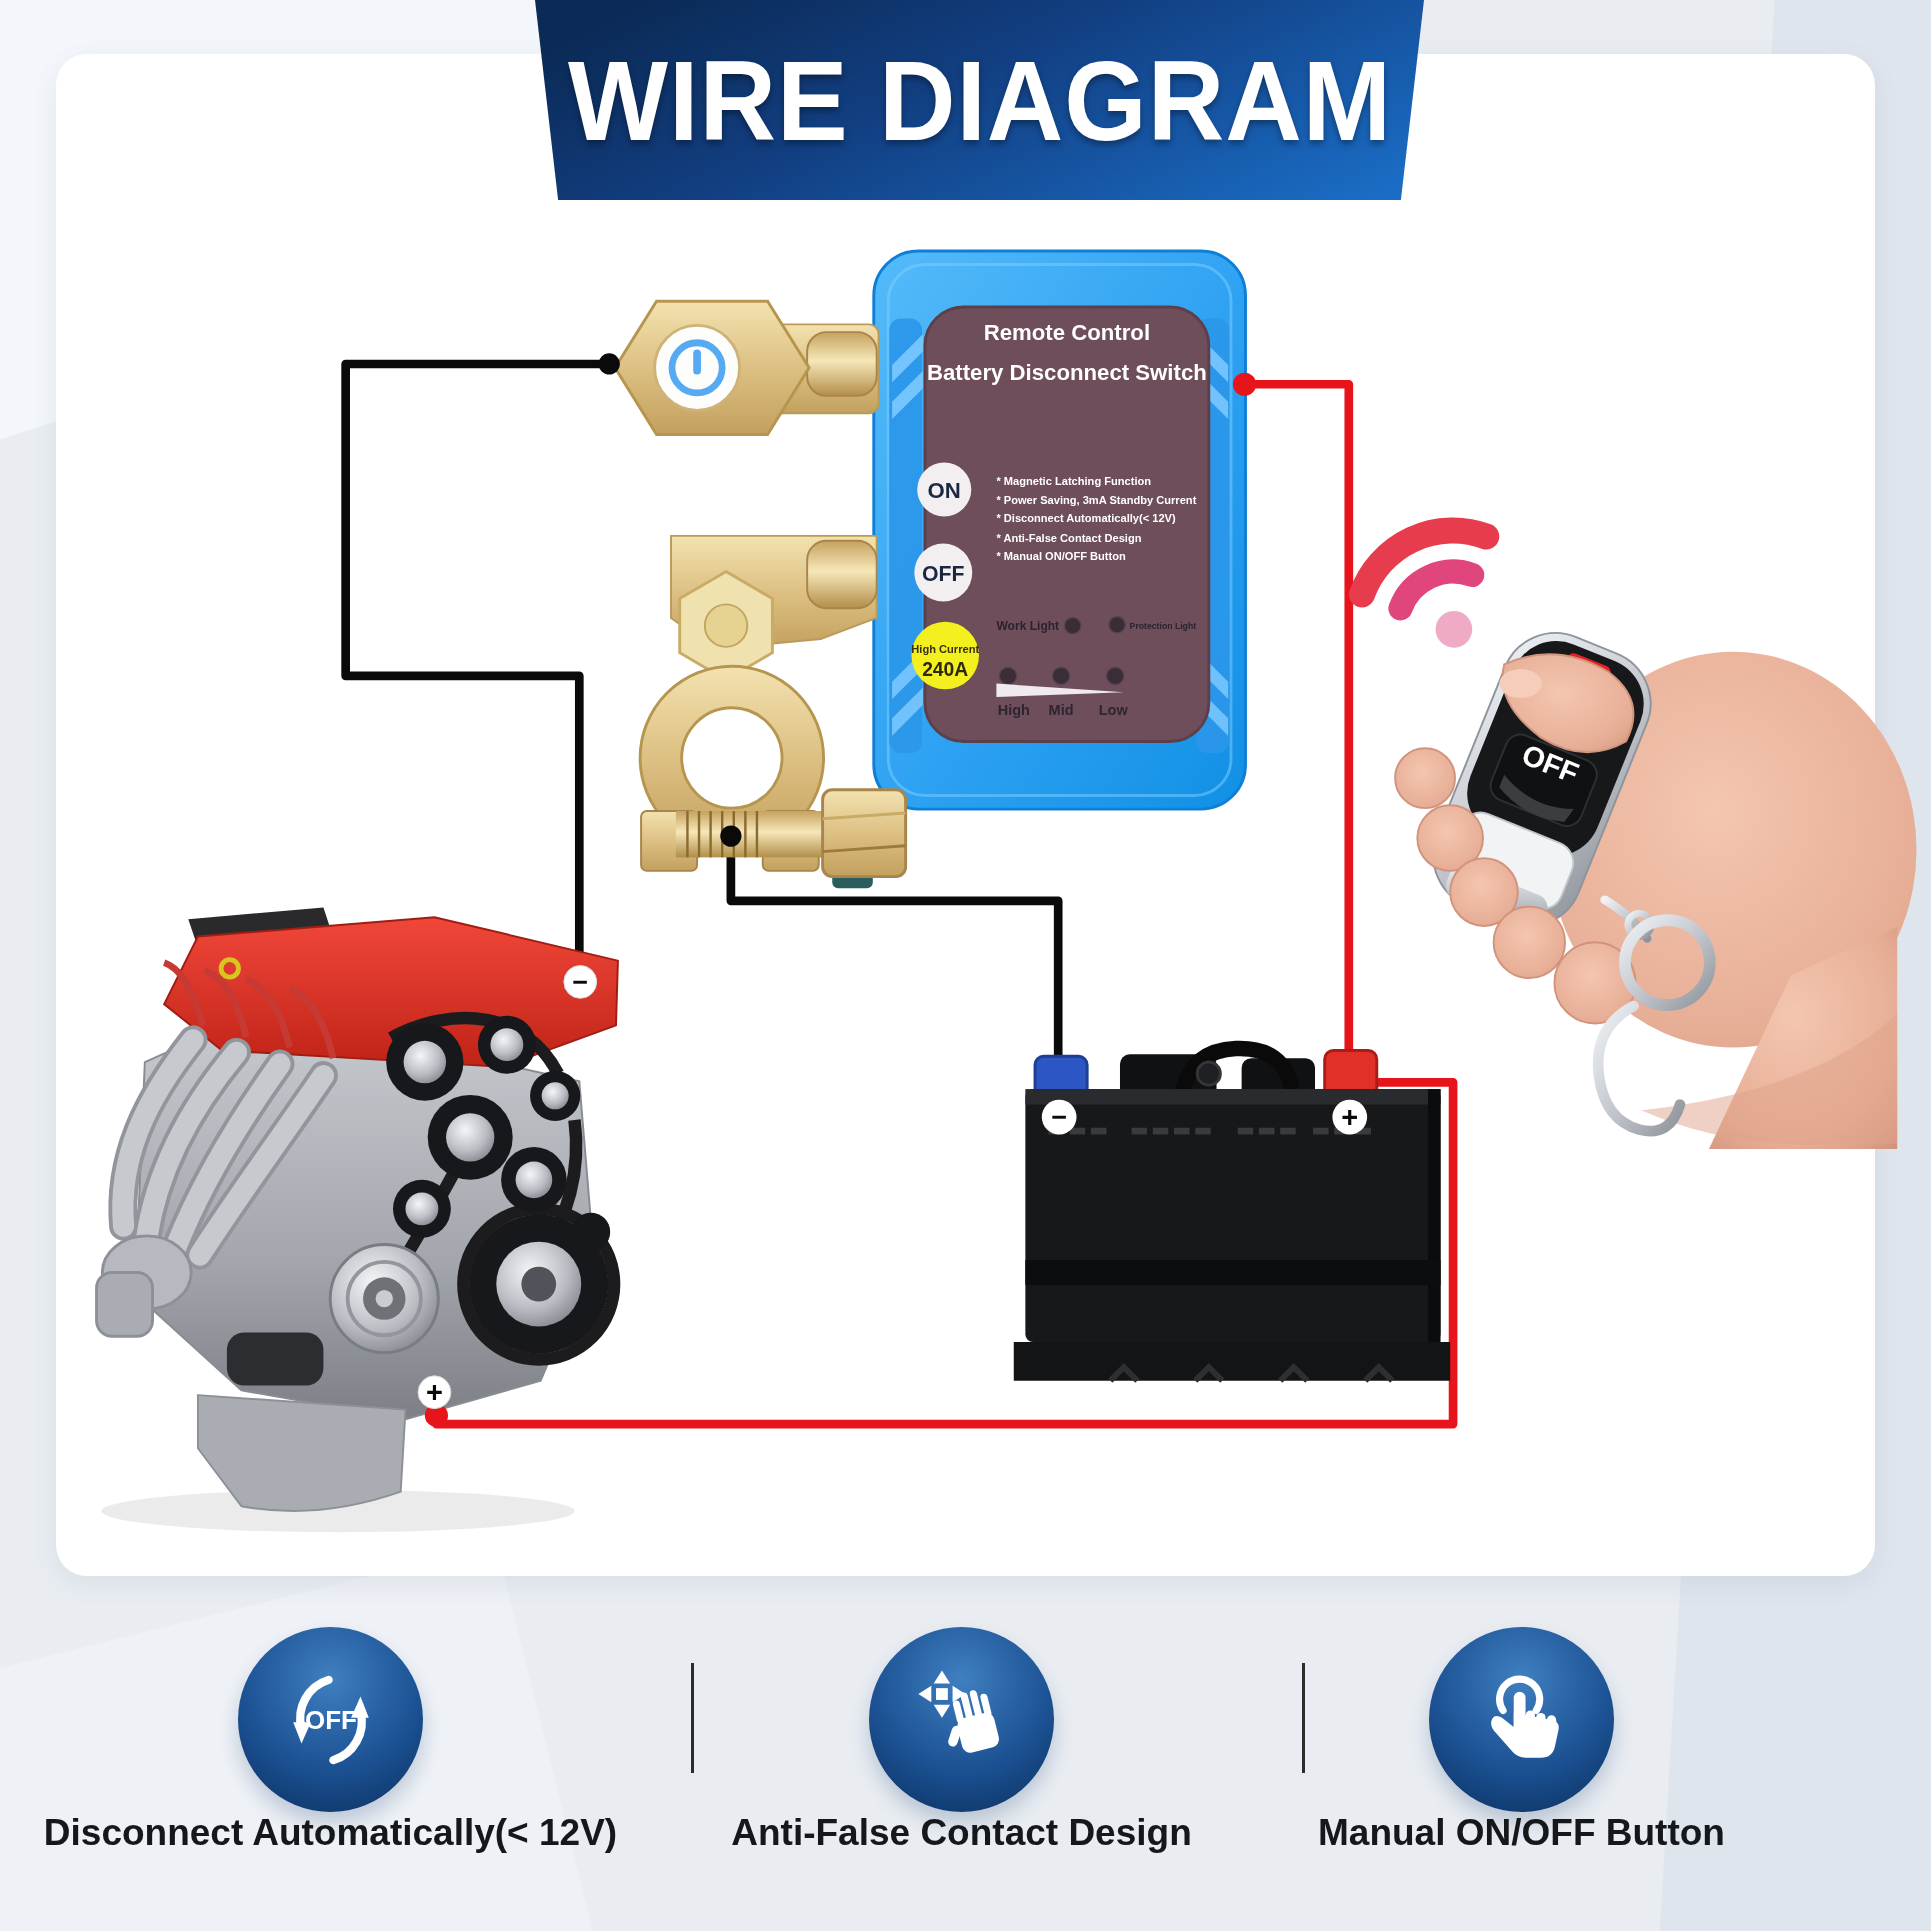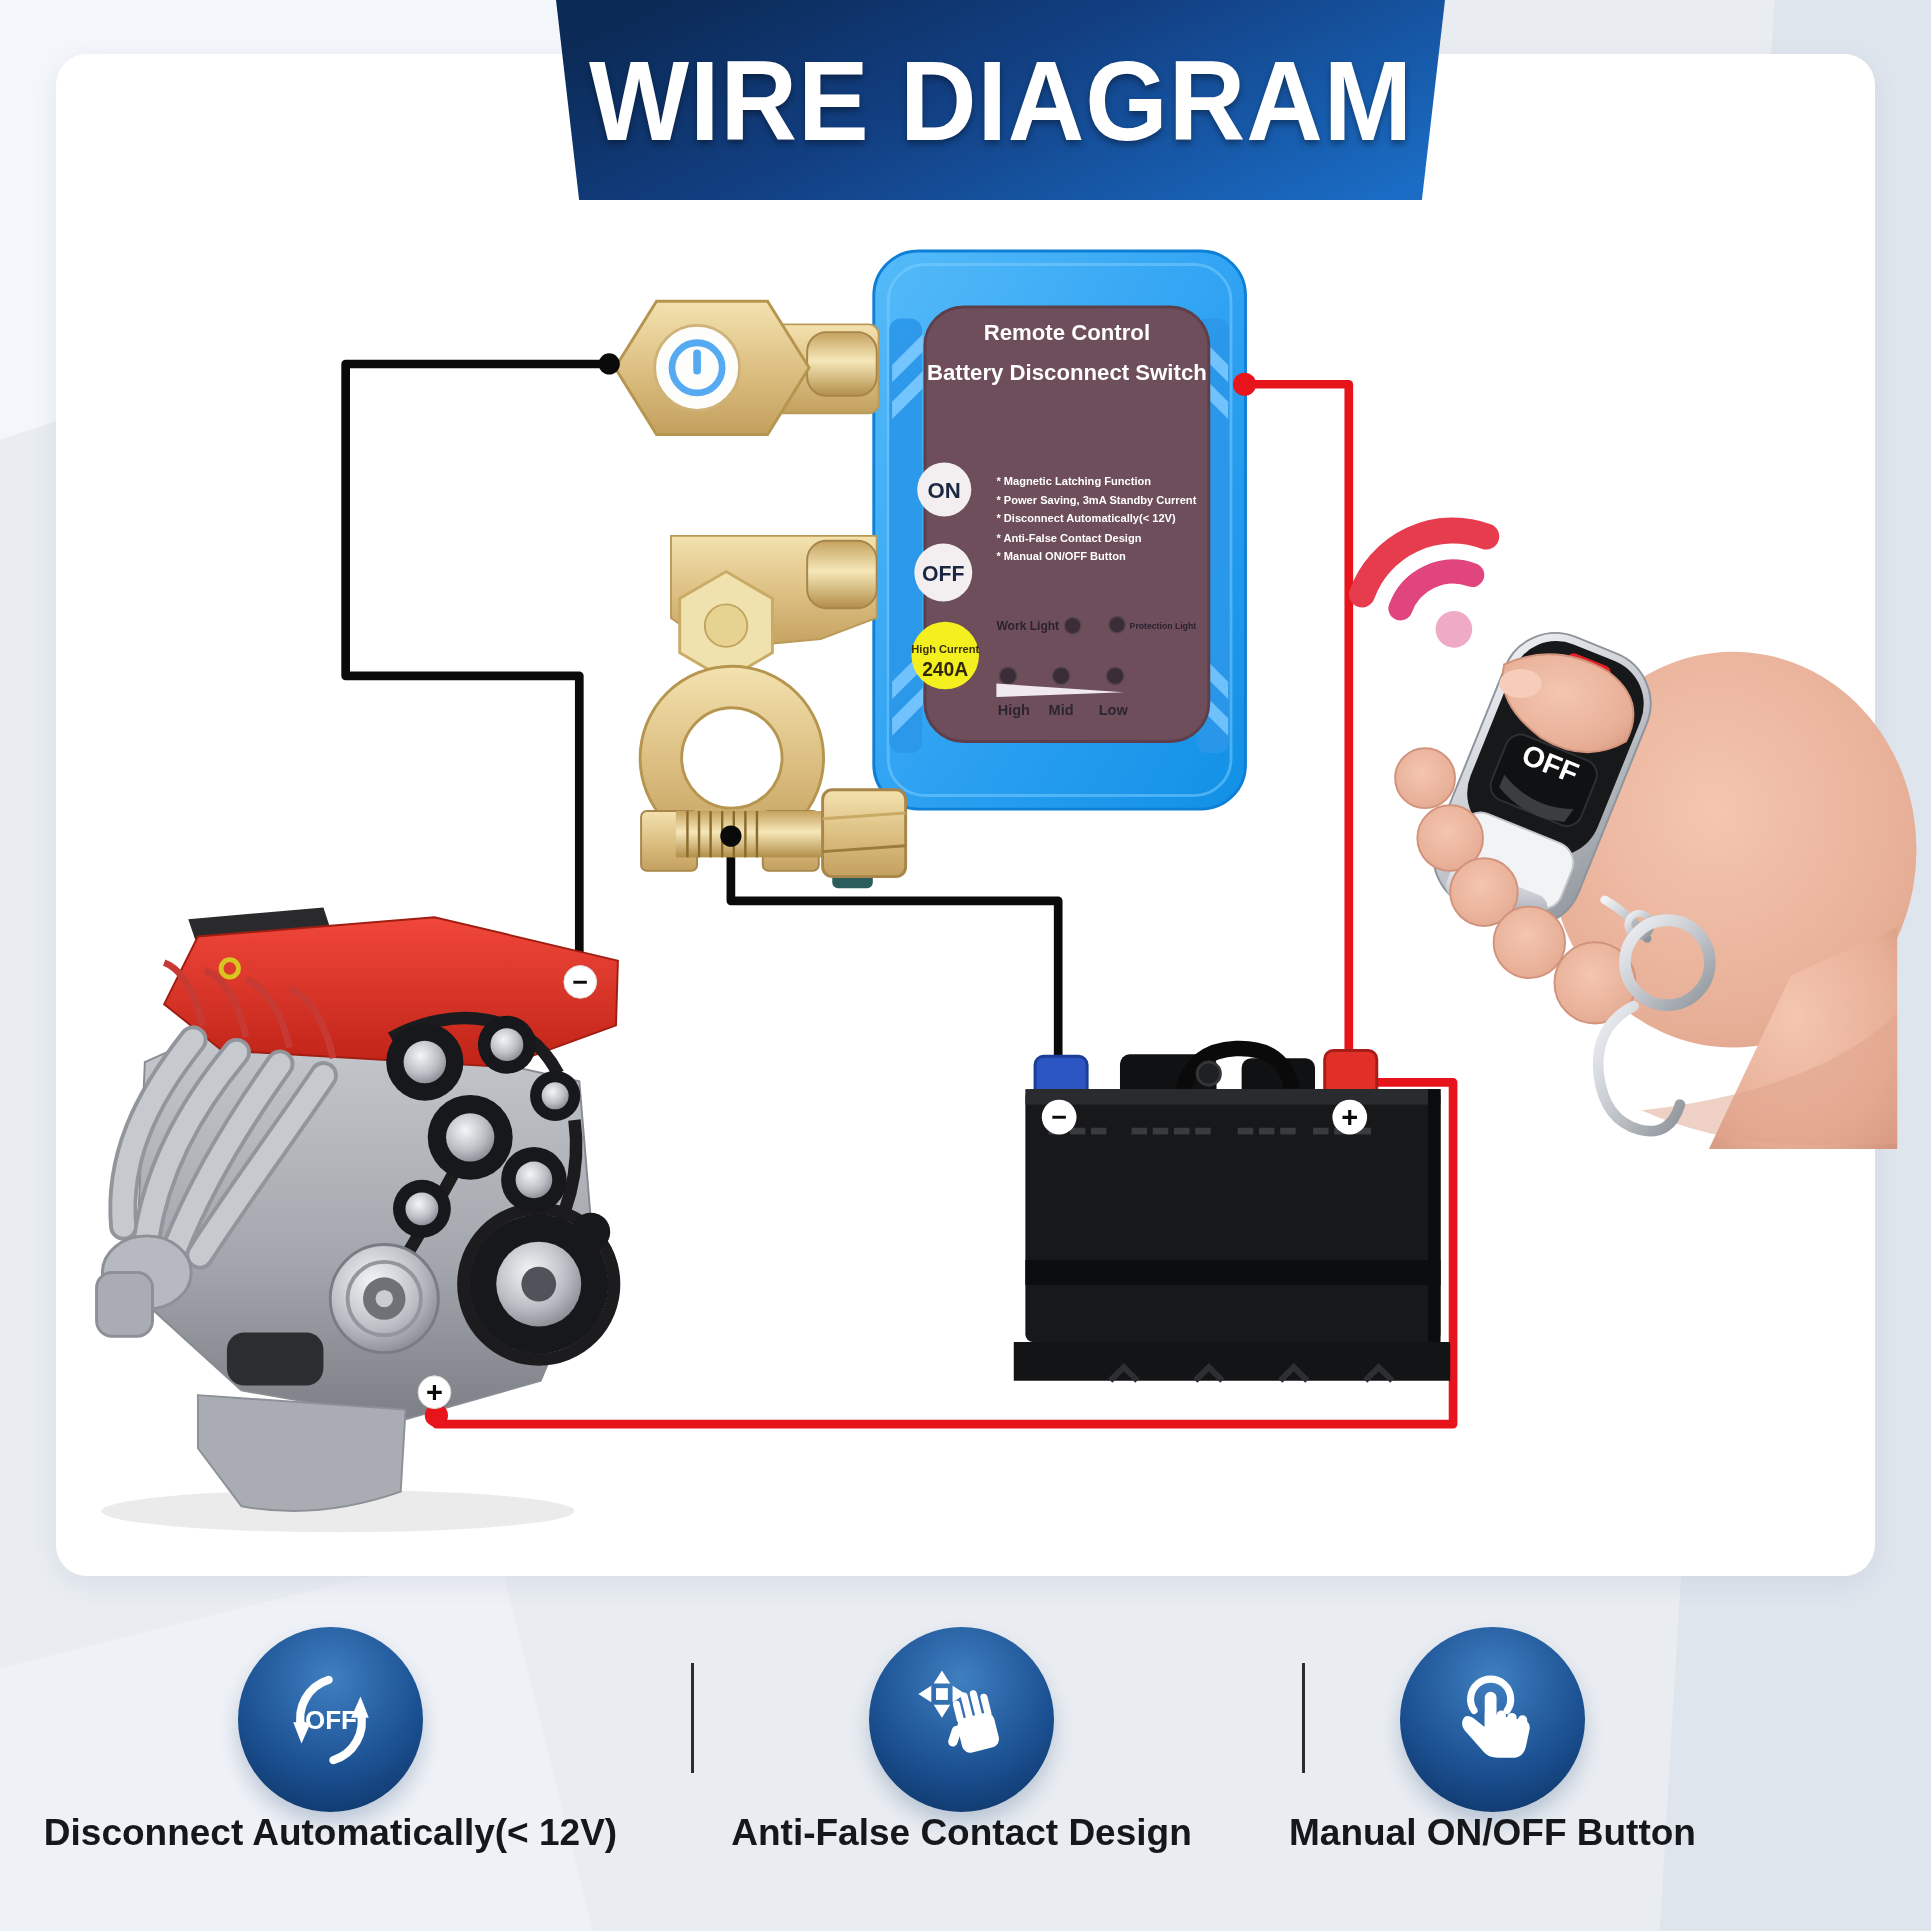--- a/index.html
+++ b/index.html
@@ -7,21 +7,21 @@
          background:#e9edf2;font-family:"Liberation Sans",sans-serif;}
   .bg-band{position:absolute;}
   .band-tl{left:-241px;top:-154px;width:966px;height:502px;background:#f3f6fa;
            transform:rotate(-18deg);}
   .band-right{left:1778px;top:-58px;width:599px;height:2221px;background:#dfe5ed;
               transform:rotate(3.4deg);transform-origin:top left;}
   .band-bl{left:-290px;top:1641px;width:869px;height:579px;background:#eef1f6;
            transform:rotate(-14deg);}
   .card{position:absolute;left:56px;top:54px;width:1819px;height:1522px;
         background:#ffffff;border-radius:31px;box-shadow:0 7.7px 25px rgba(90,110,140,.10);}
-  .header-banner{position:absolute;left:556px;top:0;width:889px;height:200px;
+  .header-banner{position:absolute;left:535px;top:0;width:889px;height:200px;
         background:linear-gradient(155deg,#0b2a56 8%,#123f82 45%,#1a6cc4 95%);
         clip-path:polygon(0 0,100% 0,97.4% 100%,2.6% 100%);
         display:flex;align-items:center;justify-content:center;
         filter:drop-shadow(0 4.8px 8.7px rgba(10,40,90,.28));}
   .header-title{color:#ffffff;font-size:114px;font-weight:800;letter-spacing:1px;
         transform:scaleX(.93);white-space:nowrap;text-shadow:0 3.9px 6.8px rgba(0,0,0,.35);}
   .diagram-svg{position:absolute;left:0;top:0;width:1931px;height:1931px;}
   .feature-col{position:absolute;top:1627px;width:579px;text-align:center;}
   .feature-circle{width:185px;height:185px;border-radius:50%;margin:0 auto;
         background:radial-gradient(circle at 50% 28%,#3f7fc0,#1c5294 55%,#123e75 80%,#0e3464);
@@ -365,21 +365,21 @@
             <rect x="40" y="50" width="8" height="18" rx="4" transform="rotate(32 44 59)"></rect>
           </g>
         </g>
       </svg>
     </div>
     <div class="feature-label">Anti-False Contact Design</div>
   </div>
 
   <div class="divider" style="left:1302px"></div>
 
-  <div class="feature-col" style="left:1203px">
+  <div class="feature-col" style="left:1232px">
     <div class="feature-circle">
       <svg width="118" height="118" viewBox="0 0 100 100">
         <path d="M34 42 A17 17 0 1 1 62 42" fill="none" stroke="#ffffff" stroke-width="6" stroke-linecap="round"></path>
         <g fill="#ffffff">
           <rect x="43" y="26" width="10" height="38" rx="5"></rect>
           <path d="M43 56 l -10 -8 q -7 -4 -9 3 q -1 5 4 10 l 14 16 q 4 5 12 5 l 12 0 q 10 0 12 -10 l 3 -14 q 1 -7 -6 -8 l -32 -6 Z"></path>
           <rect x="53" y="42" width="8" height="16" rx="4"></rect>
           <rect x="62" y="44" width="8" height="14" rx="4"></rect>
           <rect x="71" y="46" width="8" height="12" rx="4"></rect>
         </g>

